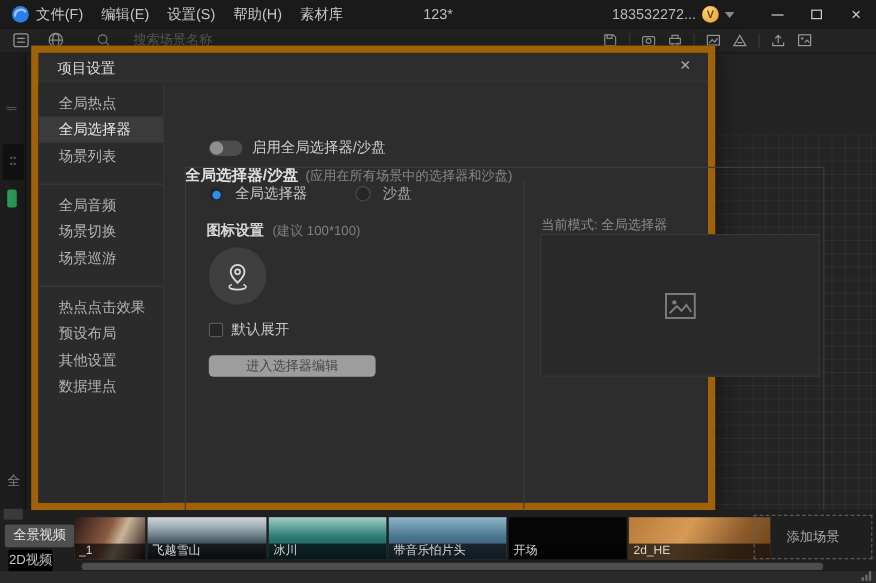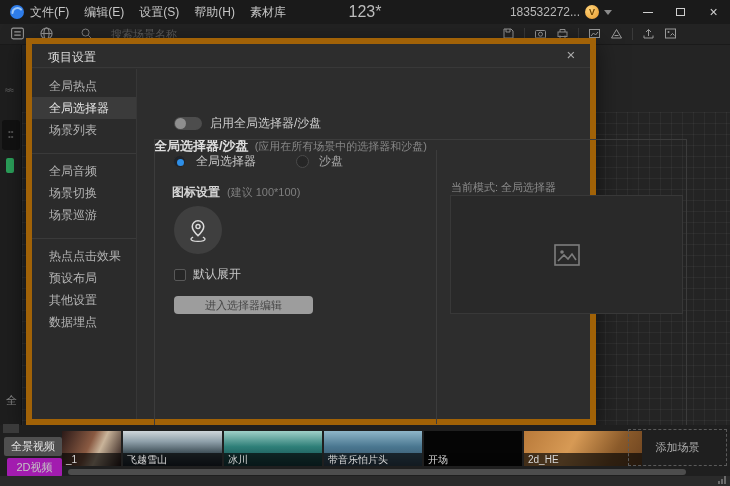--- a/index.html
+++ b/index.html
@@ -4,21 +4,21 @@
 <style>
   html,body{margin:0;padding:0;background:#1c1c1c;}
   *{box-sizing:border-box;font-family:"Liberation Sans","DejaVu Sans",sans-serif;}
   #app{position:relative;width:730px;height:486px;background:#232323;overflow:hidden;}
 
   
   .titlebar{position:absolute;left:0;top:0;width:730px;height:24px;background:#1a1a1a;z-index:30;}
   .logo{position:absolute;left:9px;top:4px;width:17px;height:16px;}
   .menu{position:absolute;left:30px;top:0;height:24px;display:flex;align-items:center;gap:15px;}
   .menu span{font-size:12px;color:#c6c6c6;cursor:default;}
-  .doc-title{position:absolute;left:0;right:0;top:0;height:24px;text-align:center;line-height:24px;font-size:16px;color:#bdbdbd;}
+  .doc-title{position:absolute;left:0;right:0;top:0;height:24px;text-align:center;line-height:24px;font-size:12px;color:#bdbdbd;}
   .acct{position:absolute;right:118px;top:0;height:24px;display:flex;align-items:center;gap:5px;}
   .acct .name{font-size:12px;color:#b8b8b8;}
   .vip{width:14px;height:14px;border-radius:50%;background:radial-gradient(circle at 35% 30%,#ffd37a,#e89a2c);color:#6e4400;font-size:9px;font-weight:bold;text-align:center;line-height:14px;}
   .caret{width:0;height:0;border-left:4px solid transparent;border-right:4px solid transparent;border-top:5px solid #8a8a8a;}
   .winbtns{position:absolute;right:0;top:0;height:24px;display:flex;}
   .winbtn{width:33px;height:24px;display:flex;align-items:center;justify-content:center;color:#cfcfcf;}
   .ic-min{width:10px;height:1px;background:#cfcfcf;}
   .ic-max{width:9px;height:8px;border:1px solid #cfcfcf;}
   .ic-x{font-size:14px;line-height:14px;color:#cfcfcf;}
 
@@ -85,21 +85,21 @@
   .edit-btn{position:absolute;left:19px;top:156px;width:139px;height:18px;background:#9d9d9d;border:none;border-radius:4px;font-size:11px;color:#474747;line-height:18px;text-align:center;cursor:default;}
 
   .mode-label{position:absolute;left:296px;top:40px;font-size:11px;color:#8b8b8b;}
   .preview{position:absolute;left:295px;top:55px;width:233px;height:119px;background:#292929;border:1px solid #383838;display:flex;align-items:center;justify-content:center;}
 
   
   .scene-bar{position:absolute;left:0;top:425px;width:730px;height:51px;background:#1f1f1f;z-index:25;}
   .mini-box{position:absolute;left:3px;top:-1px;width:16px;height:9px;background:#3a3a3a;}
   .tab{position:absolute;font-size:11px;text-align:center;border-radius:2px;cursor:default;}
   .tab.t1{left:4px;top:12px;width:58px;height:19px;line-height:19px;background:#4f4f4f;color:#e2e2e2;}
-  .tab.t2{left:7px;top:33px;width:55px;height:19px;line-height:19px;background:#a21caf;color:#c4c4c4;}
+  .tab.t2{left:7px;top:33px;width:37px;height:19px;line-height:19px;background:#000000;color:#c4c4c4;}
   .thumb{position:absolute;top:6px;height:35px;overflow:hidden;}
   .thumb .tname{position:absolute;left:0;right:0;bottom:0;height:13px;background:rgba(5,5,5,.68);color:#d8d8d8;font-size:10px;line-height:13px;padding-left:4px;white-space:nowrap;}
   .add-scene{position:absolute;left:628px;top:4px;width:99px;height:37px;border:1px dashed #5a5a5a;display:flex;align-items:center;justify-content:center;font-size:11px;color:#ababab;cursor:default;}
   .hscroll{position:absolute;left:68px;top:44px;width:618px;height:6px;background:#4d4d4d;border-radius:3px;}
 
   .statusbar{position:absolute;left:0;top:476px;width:730px;height:10px;background:#2a2a2a;z-index:26;}
   .grip{position:absolute;right:4px;bottom:2px;display:flex;align-items:flex-end;gap:1px;}
   .grip i{display:block;width:2px;background:#6a6a6a;}
   .grip i:nth-child(1){height:3px;} .grip i:nth-child(2){height:5px;} .grip i:nth-child(3){height:8px;}
 </style>

